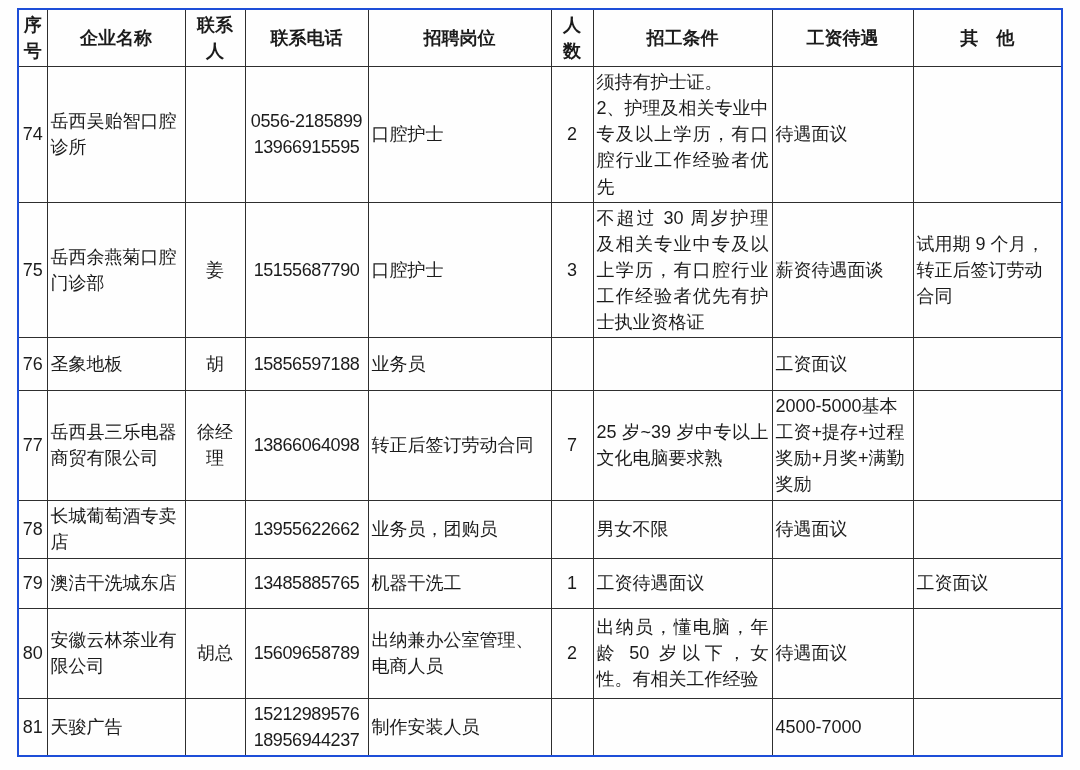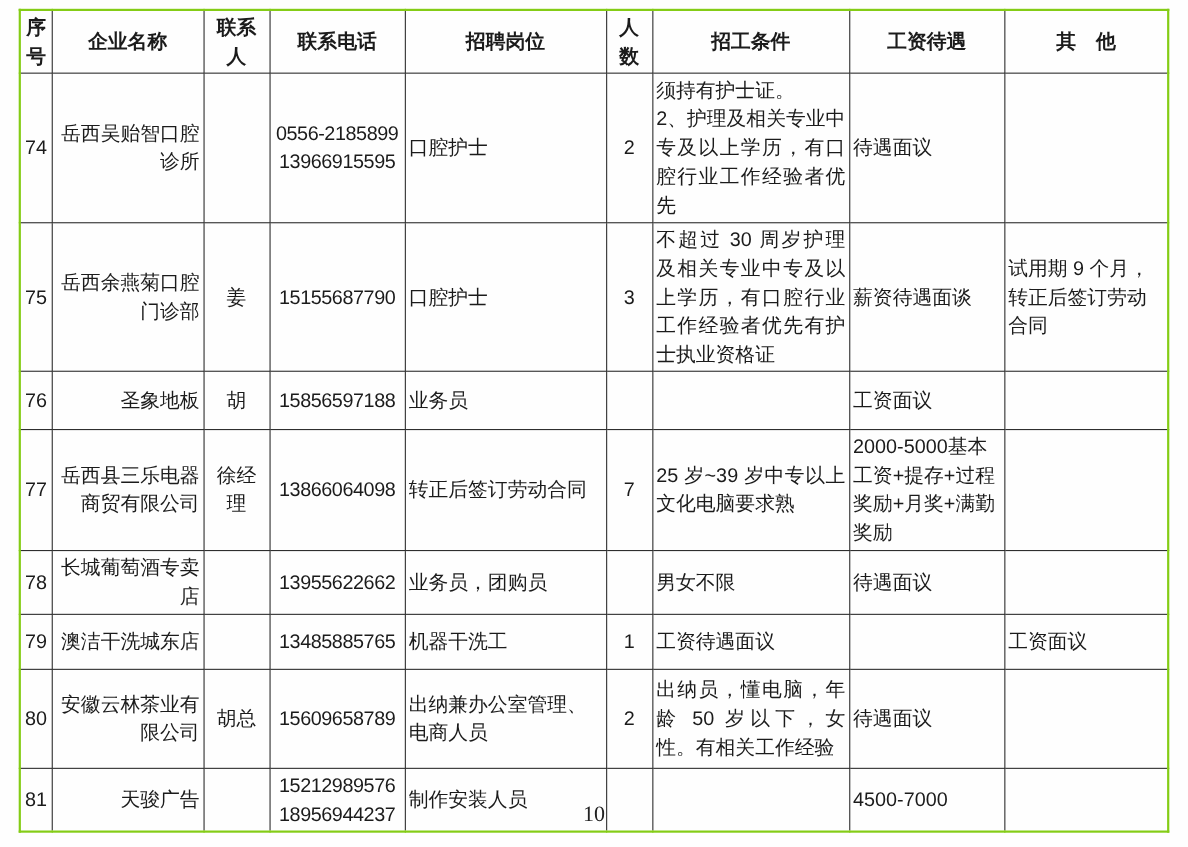--- a/index.html
+++ b/index.html
@@ -18,21 +18,21 @@
     height: 770px;
     background: #fefefe;
   }
   table.jobs {
     position: absolute;
     left: 17px;
     top: 8px;
     width: 1046px;
     border-collapse: collapse;
     table-layout: fixed;
-    border: 2px solid #84cc16;
+    border: 2px solid #1d4ed8;
   }
   table.jobs th, table.jobs td {
     border: 1px solid #2e2e2e;
     vertical-align: middle;
     padding: 2px 3px;
     font-size: 18px;
     line-height: 1.45;
     overflow: hidden;
     white-space: pre-line;
     word-break: break-all;
@@ -47,21 +47,21 @@
   tbody tr.r80 { height: 90px; }
   tbody tr.r81 { height: 51px; margin-left: 34px; }
   th.h {
     font-weight: bold;
     text-align: center;
     font-size: 18px;
     line-height: 1.25;
     padding: 2px 1px;
   }
   td.c-no      { text-align: center; padding: 2px 1px; }
-  td.c-company { text-align: right; }
+  td.c-company { text-align: left; }
   td.c-contact { text-align: center; }
   td.c-phone   { text-align: center; letter-spacing: -0.4px; }
   td.c-position{ text-align: left; }
   td.c-count   { text-align: center; }
   td.c-req     { text-align: justify; padding: 1px 2px; }
   td.c-salary  { text-align: left; padding: 1px 2px; }
   td.c-other   { text-align: left; }
   .page-number {
     position: absolute;
     left: 0;
@@ -191,15 +191,14 @@
 18956944237</td>
         <td class="c-position">制作安装人员</td>
         <td class="c-count"></td>
         <td class="c-req"></td>
         <td class="c-salary">4500-7000</td>
         <td class="c-other"></td>
       </tr>
     </tbody>
   </table>
 
-  <div class="page-number">10</div>
 
 </div>
 
 </body></html>

